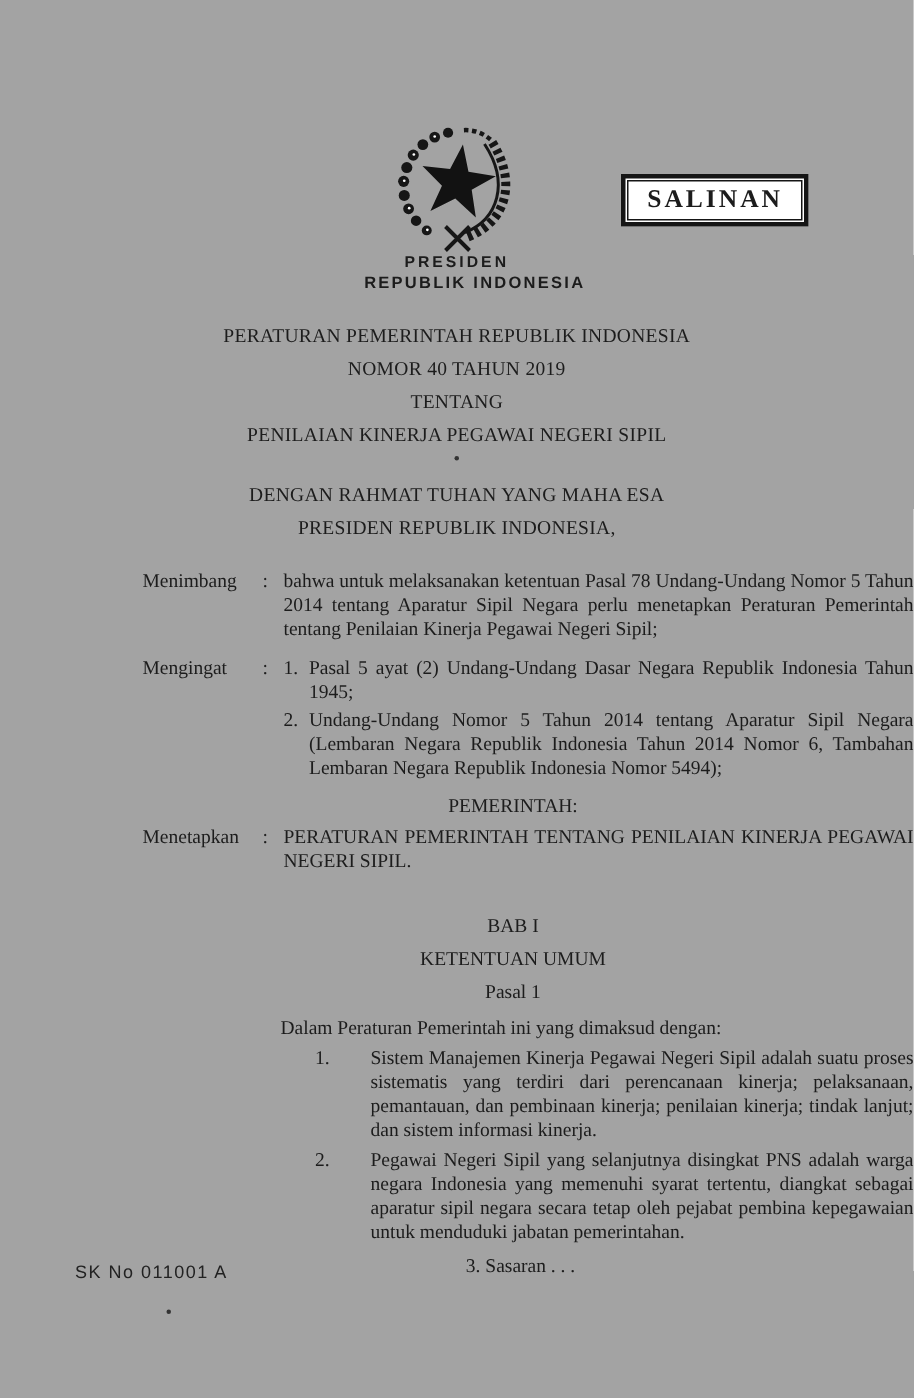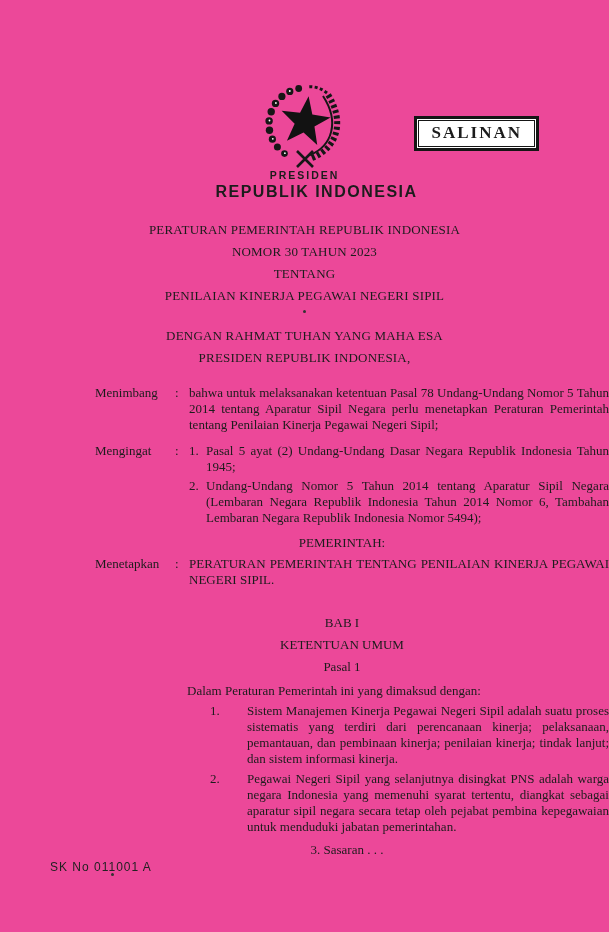--- a/index.html
+++ b/index.html
@@ -2,21 +2,21 @@
 <html><head>
 <meta charset="utf-8">
 <style>
   * { margin: 0; padding: 0; box-sizing: border-box; }
   html, body { background: #e8e8e8; }
   .page {
     position: relative;
     width: 609px;
     height: 932px;
     margin: 0 auto;
-    background: #ec4899;
+    background: #a3a3a3;
     color: #1c1c1c;
     font-family: "Liberation Serif", serif;
     font-size: 13px;
     overflow: hidden;
   }
   
   .letterhead {
     padding-top: 84px;
     text-align: center;
   }
@@ -24,21 +24,21 @@
   .lh-line1 {
     font-family: "Liberation Sans", sans-serif;
     font-weight: bold;
     font-size: 10.5px;
     letter-spacing: 2px;
     margin-top: 1px;
   }
   .lh-line2 {
     font-family: "Liberation Sans", sans-serif;
     font-weight: bold;
-    font-size: 16px;
+    font-size: 11px;
     letter-spacing: 1.5px;
     margin-top: 2px;
     padding-left: 24px;
   }
   
   .stamp {
     position: absolute;
     top: 116px;
     right: 70px;
     border: 3px solid #151515;
@@ -89,21 +89,21 @@
   .pasal-body { margin-left: 92px; }
   .intro { margin-top: 8px; text-align: left; }
   .def-item { display: flex; margin-top: 4px; }
   .def-num { width: 60px; flex: none; padding-left: 23px; }
   .def-text { flex: 1; text-align: justify; }
   .catchword { margin-top: 7px; text-align: center; padding-right: 10px; }
   
   .sk-number {
     position: absolute;
     left: 50px;
-    top: 860px;
+    top: 841px;
     font-family: "Liberation Sans", sans-serif;
     font-size: 12px;
     letter-spacing: 1px;
     color: #222;
   }
   .sk-artifact {
     position: absolute;
     left: 111px;
     top: 873px;
   }
@@ -147,21 +147,21 @@
       <polygon transform="rotate(8 52 38)" fill="#121212" points="52,12 58.2,29.5 76.7,30 62,41.2 67.3,59 52,48.5 36.7,59 42,41.2 27.3,30 45.8,29.5"></polygon>
 
       <path d="M44,83 L60,67 M60,83 L44,67" stroke="#161616" stroke-width="2.6" fill="none"></path>
     </svg>
     <div class="lh-line1">PRESIDEN</div>
     <div class="lh-line2">REPUBLIK INDONESIA</div>
   </div>
 
   <div class="title-block">
     <div>PERATURAN PEMERINTAH REPUBLIK INDONESIA</div>
-    <div>NOMOR 30 TAHUN 2023</div>
+    <div>NOMOR 40 TAHUN 2019</div>
     <div>TENTANG</div>
     <div>PENILAIAN KINERJA PEGAWAI NEGERI SIPIL</div>
     <div class="dot-row"><span class="artifact-dot"></span></div>
     <div class="title-gap">DENGAN RAHMAT TUHAN YANG MAHA ESA</div>
     <div>PRESIDEN REPUBLIK INDONESIA,</div>
   </div>
 
   <div class="content">
 
     <div class="clause">

